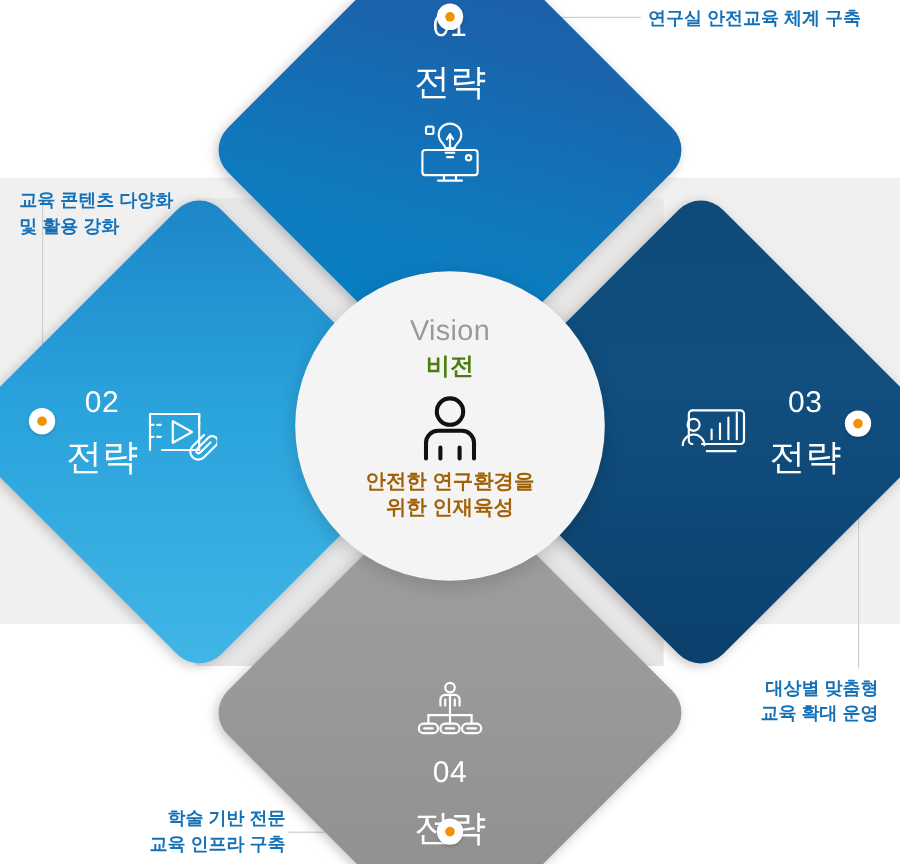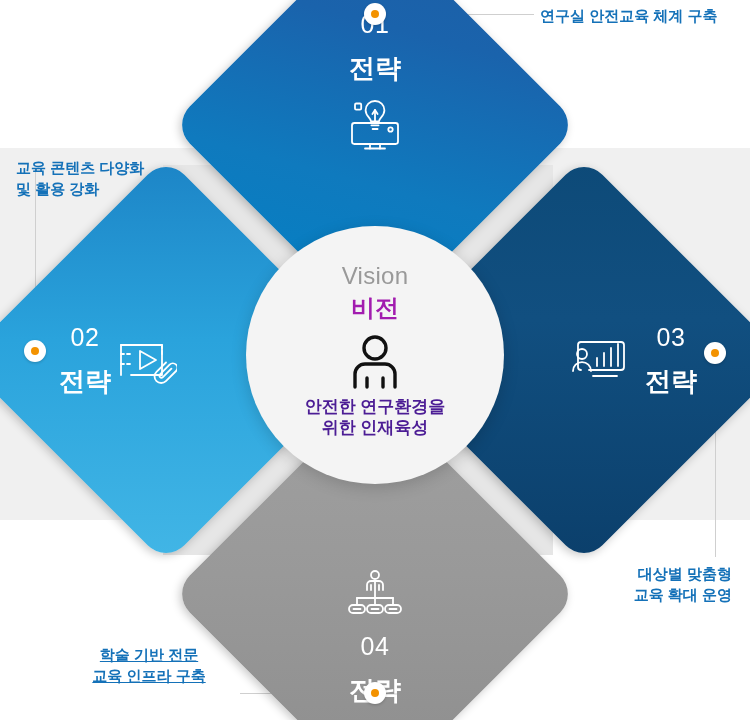--- a/index.html
+++ b/index.html
@@ -72,22 +72,22 @@
     flex-direction: column;
     align-items: center;
     line-height: 1.18;
   }
   .d-num {
     font-size: 25px;
     font-weight: 400;
     letter-spacing: 0.5px;
   }
   .d-word {
-    font-size: 26px;
-    font-weight: 700;
+    font-size: 30px;
+    font-weight: 400;
     margin-top: 14px;
   }
   .d-icon svg { display: block; }
 
   
   .d1 .d-content { flex-direction: column; padding-bottom: 86px; gap: 14px; }
   .d4 .d-content { flex-direction: column-reverse; padding-top: 86px; gap: 12px; }
   
   .d2 .d-content { flex-direction: row; padding-right: 96px; }
   .d3 .d-content { flex-direction: row-reverse; padding-left: 96px; gap: 16px; }
@@ -108,51 +108,51 @@
     justify-content: flex-start;
     padding-top: 36px;
     box-sizing: border-box;
   }
   .vision-en {
     font-size: 24px;
     color: #999999;
     letter-spacing: 0.3px;
   }
   .vision-ko {
-    font-size: 24px;
+    font-size: 20px;
     font-weight: 700;
-    color: #a21caf;
+    color: #4d7c0f;
     margin-top: 2px;
   }
   .vision-person { margin-top: 10px; }
   .vision-person svg { display: block; }
   .vision-desc {
     margin-top: 6px;
     font-size: 17px;
     font-weight: 700;
-    color: #4c1d95;
+    color: #a16207;
     text-align: center;
     line-height: 1.25;
     white-space: pre-line;
   }
 
   
   .callout {
     position: absolute;
     color: #1471b8;
     font-size: 15px;
     font-weight: 700;
     line-height: 1.4;
     white-space: pre-line;
   }
 
   .c1 { left: 540px; top: 5px;  text-align: left; }
   .c2 { left: 16px;  top: 157px; text-align: left; }
   .c3 { left: 560px; top: 532px; width: 172px; text-align: right; margin-top: 31px; }
-  .c4 { left: 60px;  top: 644px; width: 178px; text-align: center; text-decoration: underline; }
+  .c4 { left: 60px;  top: 672px; width: 178px; text-align: right; }
 
   
   .conn-line {
     position: absolute;
     background: #cfcfcf;
   }
   .conn-h { height: 1px; }
   .conn-v { width: 1px; }
 
   .dot {

